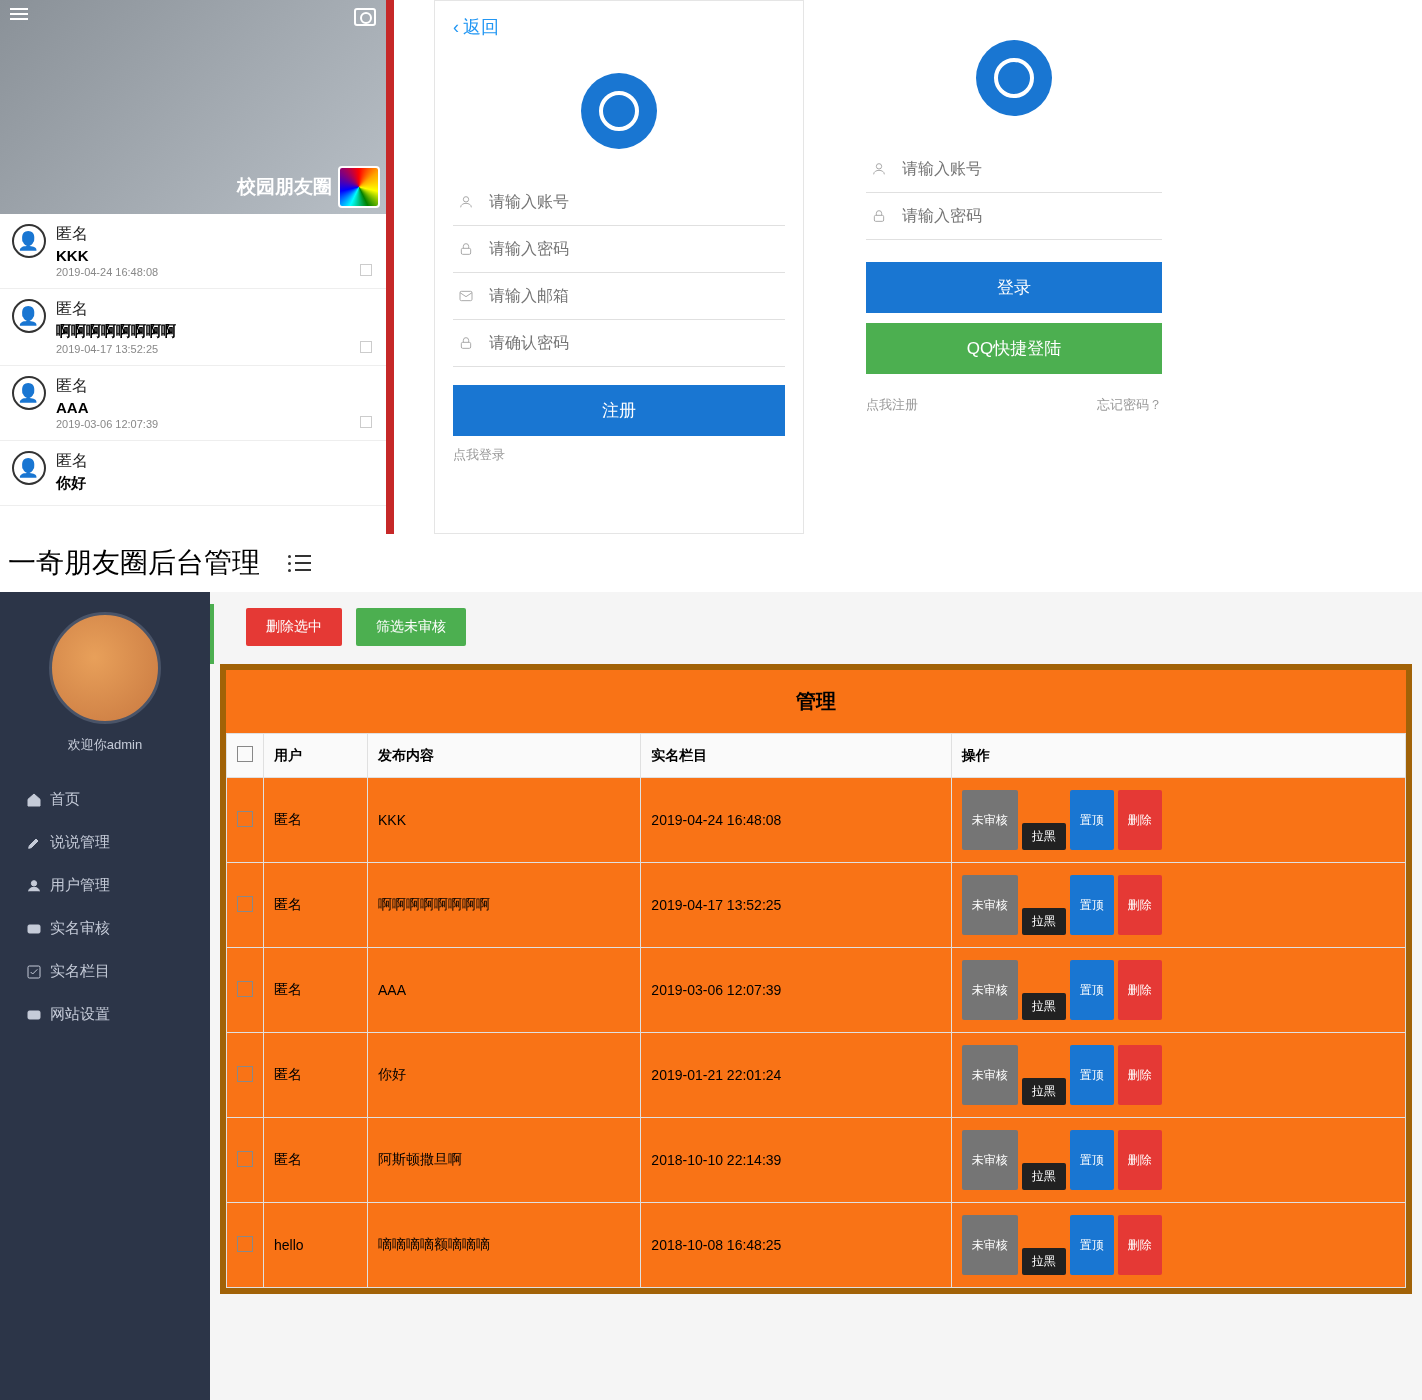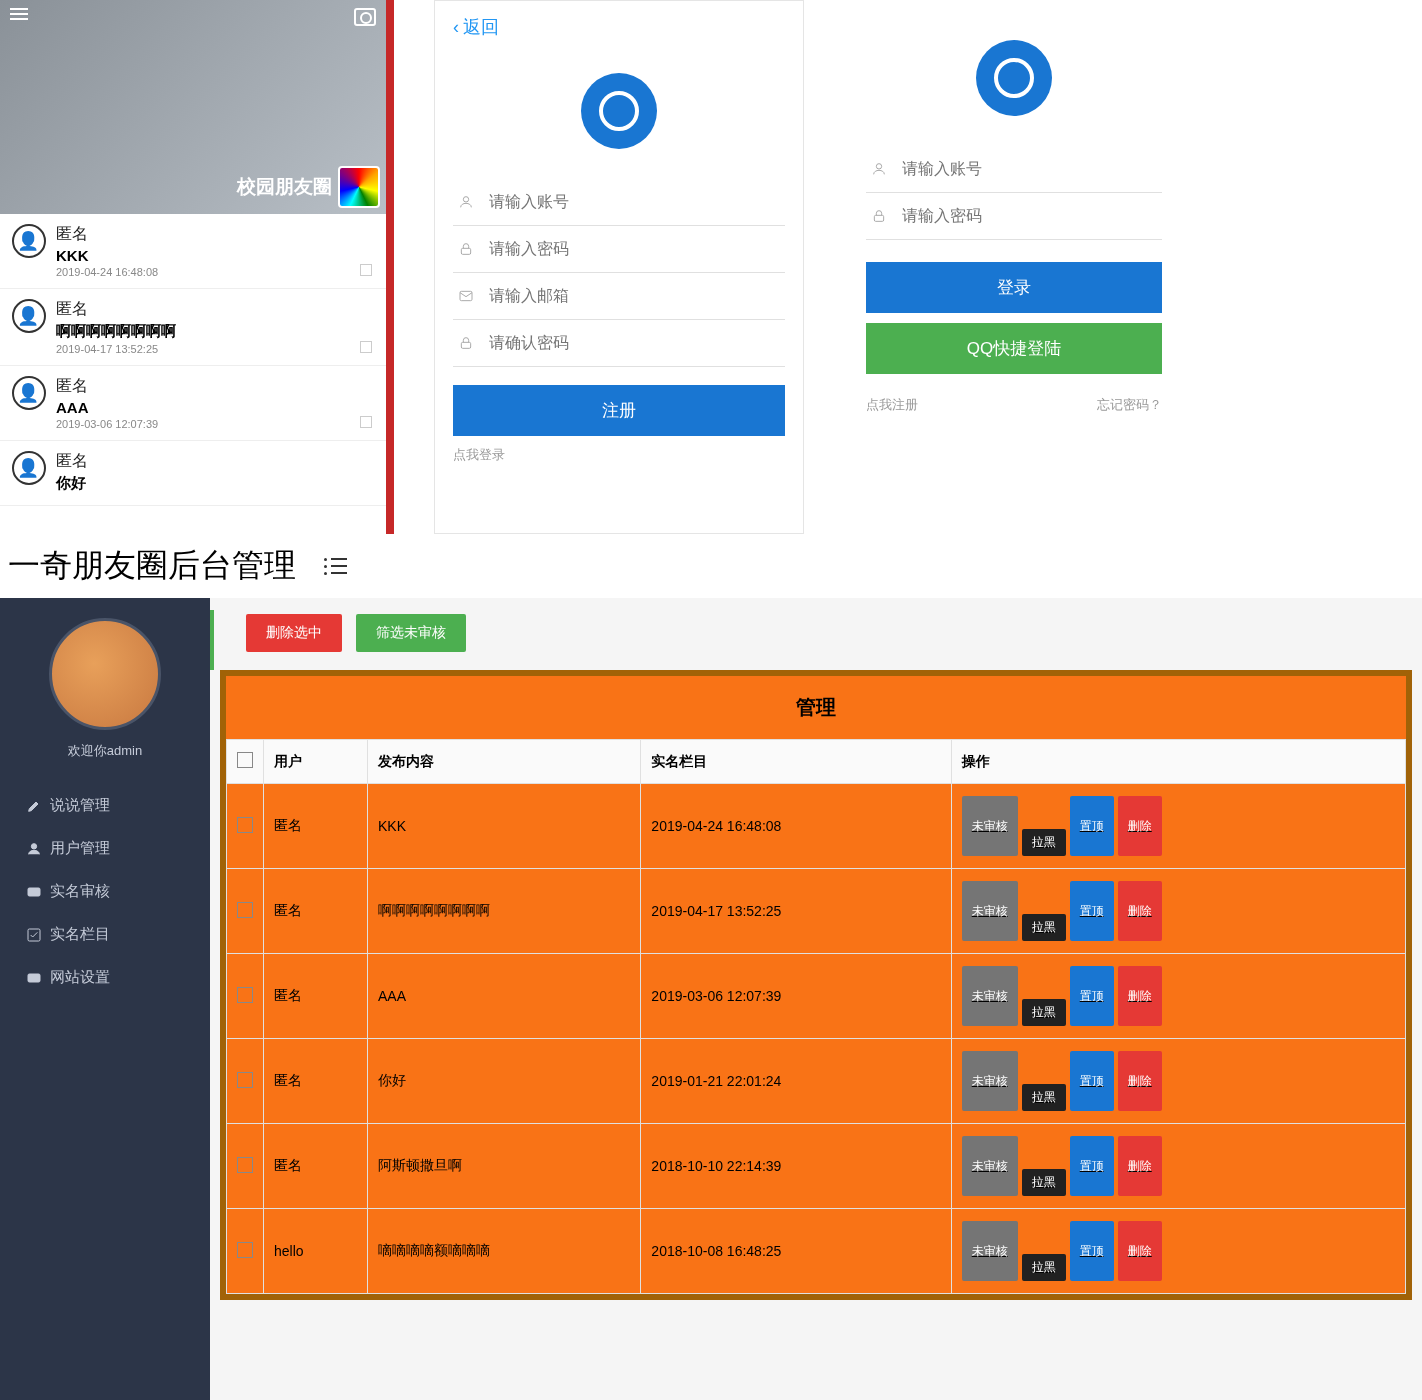--- a/index.html
+++ b/index.html
@@ -40,21 +40,21 @@
 .btn-blue { background: #1976d2; }
 .btn-green { background: #4caf50; }
 .small-link { font-size: 13px; color: #999; margin-top: 10px; display: inline-block; }
 .link-row { display: flex; justify-content: space-between; margin-top: 12px; }
 
 
 .login-panel { width: 300px; margin-left: 60px; background: #fff; padding: 20px 2px; }
 
 
 .admin-title-bar { display: flex; align-items: center; gap: 28px; padding: 10px 8px; background: #fff; }
-.admin-title { font-size: 32px; }
+.admin-title { font-size: 28px; }
 .list-icon { display: flex; flex-direction: column; gap: 4px; }
 .list-icon span { display: flex; align-items: center; gap: 4px; }
 .list-icon span::before { content: ''; width: 3px; height: 3px; background: #333; border-radius: 50%; }
 .list-icon span::after { content: ''; width: 16px; height: 2px; background: #333; }
 
 .admin-body { display: flex; min-height: 820px; }
 .sidebar { width: 210px; background: #2c3548; color: #c5cbd8; padding-top: 20px; }
 .sidebar-avatar { width: 112px; height: 112px; border-radius: 50%; background: radial-gradient(circle at 40% 40%, #e8a05a, #c87840); border: 3px solid #4a5468; margin: 0 auto 12px; }
 .welcome { text-align: center; font-size: 13px; margin-bottom: 24px; }
 .nav-item { display: flex; align-items: center; gap: 8px; padding: 12px 26px; font-size: 15px; cursor: pointer; }
@@ -66,21 +66,21 @@
 .act-red { background: #e53935; }
 .act-green { background: #4caf50; }
 
 .table-wrap { background: #f97316; margin: 0 10px; border: 6px solid #a16207; }
 .table-title { text-align: center; font-size: 20px; padding: 18px; font-weight: bold; }
 table { width: 100%; border-collapse: collapse; }
 th, td { border: 1px solid #e0e0e0; padding: 12px 10px; font-size: 14px; text-align: left; }
 th { font-weight: bold; background: #fafafa; }
 .chk-cell { width: 36px; text-align: center; }
 .chk-box { width: 16px; height: 16px; border: 1.5px solid #888; display: inline-block; }
-.op-btns { display: flex; gap: 4px; text-decoration: underline; }
+.op-btns { display: flex; gap: 4px; }
 .op-btn { padding: 5px 10px; border: none; color: #fff; font-size: 12px; cursor: pointer; border-radius: 2px; }
 .op-gray { background: #757575; }
 .op-black { background: #212121; margin-top: 33px; }
 .op-blue { background: #1976d2; }
 .op-red { background: #e53935; }
 
 
 .svg-ic { width: 16px; height: 16px; stroke: currentColor; fill: none; stroke-width: 1.5; }
 </style>
 </head>
@@ -229,20 +229,28 @@
       <span></span>
       <span></span>
     </div>
 </div>
 
 <div class="admin-body">
   <div class="sidebar">
     <div class="sidebar-avatar"></div>
     <div class="welcome">欢迎你admin</div>
     <div id="nav-list">
+        <div class="nav-item">
+          <span class="nav-ic">
+            <svg class="svg-ic" viewBox="0 0 24 24">
+              <path d="M3 11l9-8 9 8v10H3z" fill="currentColor"></path>
+            </svg>
+          </span>
+          <span>首页</span>
+        </div>
         <div class="nav-item">
           <span class="nav-ic">
             <svg class="svg-ic" viewBox="0 0 24 24">
               <path d="M4 20l4-1 10-10-3-3L5 16l-1 4z" fill="currentColor"></path>
             </svg>
           </span>
           <span>说说管理</span>
         </div>
         <div class="nav-item">
           <span class="nav-ic">

